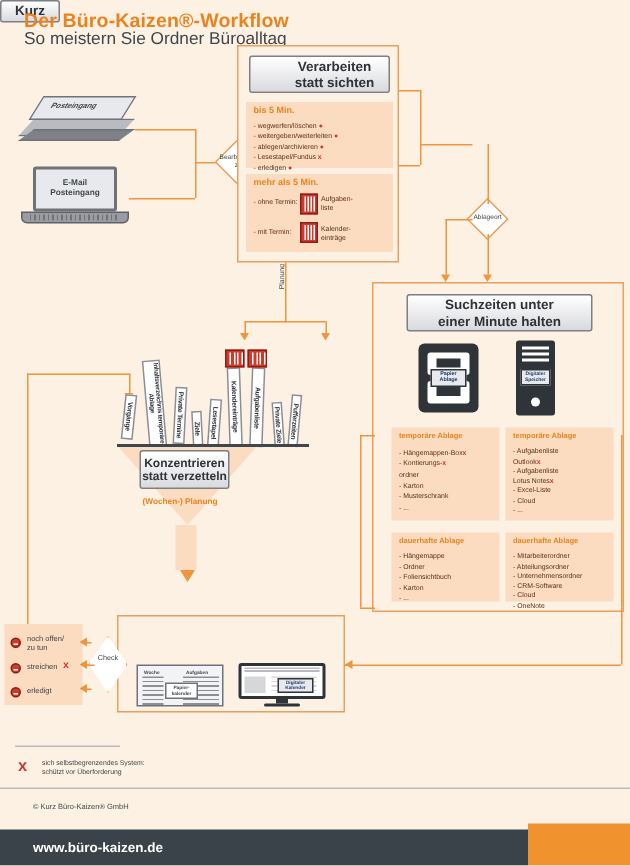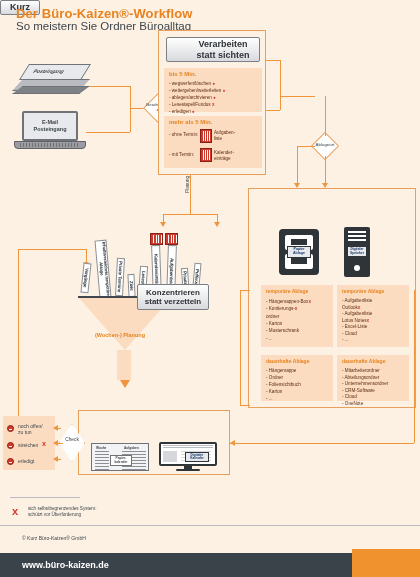--- a/index.html
+++ b/index.html
@@ -227,25 +227,26 @@
     </div>
     <div class="card" style="left:182px;top:268px;width:7px;height:30px;transform:rotate(-4deg);">Private Ziele</div>
     <div class="card" style="left:193px;top:263px;width:7px;height:35px;transform:rotate(5deg);">Pufferzeiten</div>
   </div>
 
   <div class="funnel-edge" style="left:78px;top:296px;width:128px;height:2px;"></div>
   <div class="funnel" style="left:79px;top:298px;"></div>
   <div class="stem" style="left:117px;top:350px;width:14px;height:30px;"></div>
   <div class="arrow ar-d" style="left:120px;top:380px;border-left-width:5px;border-right-width:5px;border-top-width:8px;"></div>
 
-  <div class="hdrbox" style="position:absolute;left:93px;top:284px;width:72px;height:26px;font-size:8px;margin-left:44px;">Konzentrieren<br>statt verzetteln</div>
+  <div class="hdrbox" style="position:absolute;left:93px;top:300px;width:60px;height:26px;font-size:8px;">Konzentrieren<br>statt verzetteln</div>
   <div style="position:absolute;left:95px;top:332px;font-size:5.5px;font-weight:bold;color:#e8831f;">(Wochen-) Planung</div>
 
   <div class="panel" style="left:248px;top:188px;width:168px;height:220px;">
 
+    <div class="hdrbox" style="position:absolute;left:22px;top:7px;width:124px;height:25px;font-size:9px;">Suchzeiten unter<br>einer Minute halten</div>
 
     <div class="cabinet" style="left:30px;top:40px;width:40px;height:46px;">
       <div style="position:absolute;inset:0;background:#2f3439;border-radius:4px;"></div>
       <div style="position:absolute;left:6px;top:6px;width:28px;height:15px;background:#fff;border-radius:2px;"></div>
       <div style="position:absolute;left:6px;top:25px;width:28px;height:15px;background:#fff;border-radius:2px;"></div>
       <div style="position:absolute;left:12px;top:10px;width:16px;height:6px;background:#2f3439;"></div>
       <div style="position:absolute;left:12px;top:29px;width:16px;height:6px;background:#2f3439;"></div>
       <div style="position:absolute;left:8px;top:17px;width:24px;height:12px;background:#e8e9ec;border:1px solid #2f3439;
                   display:flex;align-items:center;justify-content:center;font-size:3.6px;font-weight:bold;
                   color:#1b3a6b;line-height:1.05;text-align:center;">Papier<br>Ablage</div>

